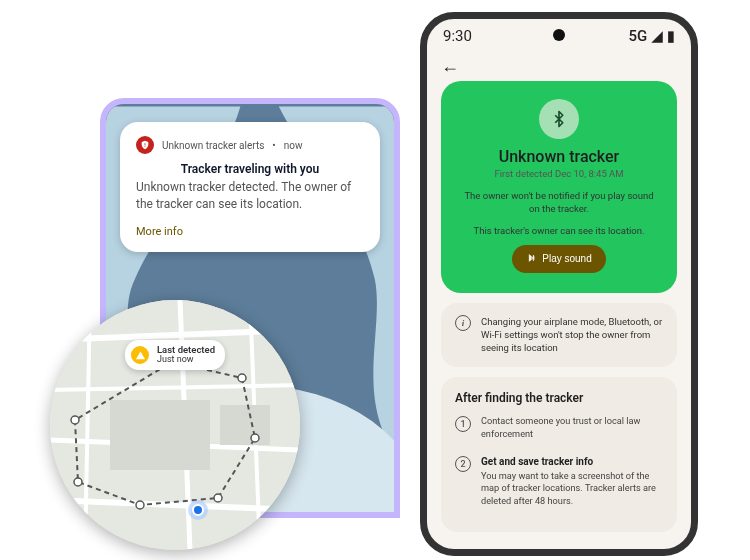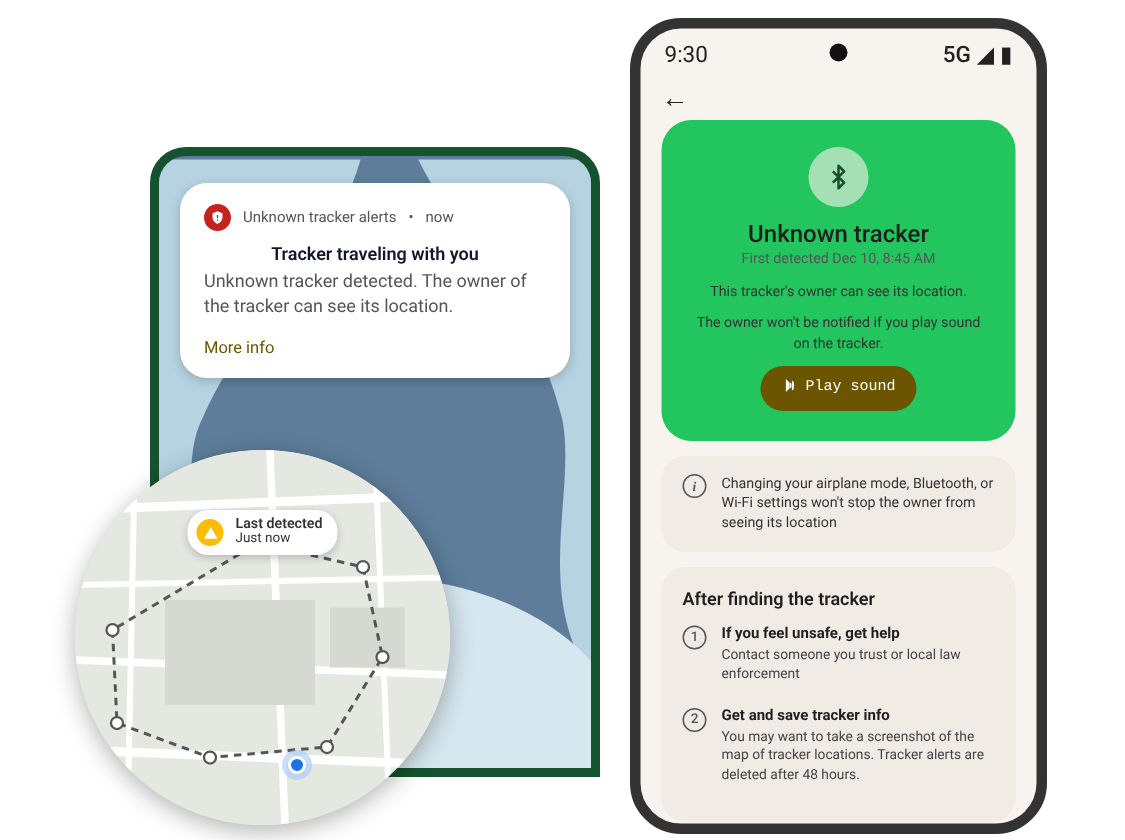--- a/index.html
+++ b/index.html
@@ -14,21 +14,21 @@
 
   
   .phone-left {
     position: absolute;
     left: 100px;
     top: 98px;
     width: 300px;
     height: 420px;
     border-radius: 24px 24px 0 0;
     background: #5d7d9a;
-    border: 6px solid #14532d;
+    border: 6px solid #c4b5fd;
     overflow: hidden;
   }
   .phone-left-bg {
     position: absolute;
     width: 100%; height: 100%;
   }
   .notification-card {
     position: absolute;
     top: 18px;
     left: 14px;
@@ -166,21 +166,20 @@
     align-items:center;
     gap:6px;
     background: #6b5500;
     color: #fff;
     font-size: 10px;
     font-weight:500;
     padding: 8px 14px;
     border:none;
     border-radius: 18px;
     cursor:pointer;
-    font-family:Liberation Mono, monospace;
   }
   .info-card {
     background: #f0ebe4;
     border-radius: 16px;
     padding: 12px 14px;
     display:flex;
     gap:10px;
     align-items:flex-start;
     font-size: 9.5px;
     color:#333;
@@ -300,22 +299,22 @@
   <div class="scroll-area">
 
     <div class="hero-card">
       <div class="bt-circle">
         <svg width="18" height="22" viewBox="0 0 24 24">
             <path fill="none" stroke="#1a4d2e" stroke-width="2.2" stroke-linejoin="round" d="M7 7 L17 17 L12 22 L12 2 L17 7 L7 17"></path>
           </svg>
       </div>
       <div class="hero-title">Unknown tracker</div>
       <div class="hero-sub">First detected Dec 10, 8:45 AM</div>
+      <div class="hero-line">The owner won't be notified if you play sound on the tracker.</div>
       <div class="hero-line">This tracker's owner can see its location.</div>
-      <div class="hero-line">The owner won't be notified if you play sound on the tracker.</div>
       <button class="play-btn">
         <span>
           <svg width="10" height="10" viewBox="0 0 24 24">
               <path fill="#fff" d="M8 4v16l4-4v-8zM14 8c1.5 1 1.5 7 0 8M17 5c3 2 3 12 0 14" stroke="#fff" stroke-width="2"></path>
             </svg>
         </span>
         <span>Play sound</span>
       </button>
     </div>
 
@@ -323,21 +322,20 @@
       <span class="info-icon">i</span>
       <span>Changing your airplane mode, Bluetooth, or Wi-Fi settings won't stop the owner from seeing its location</span>
     </div>
 
     <div class="after-card">
       <div class="after-title">After finding the tracker</div>
 
       <div class="after-item">
         <span class="num-circle">1</span>
         <div class="after-item-body">
-          <b>If you feel unsafe, get help</b>
           <p>Contact someone you trust or local law enforcement</p>
         </div>
       </div>
 
       <div class="after-item">
         <span class="num-circle">2</span>
         <div class="after-item-body">
           <b>Get and save tracker info</b>
           <p>You may want to take a screenshot of the map of tracker locations. Tracker alerts are deleted after 48 hours.</p>
         </div>

